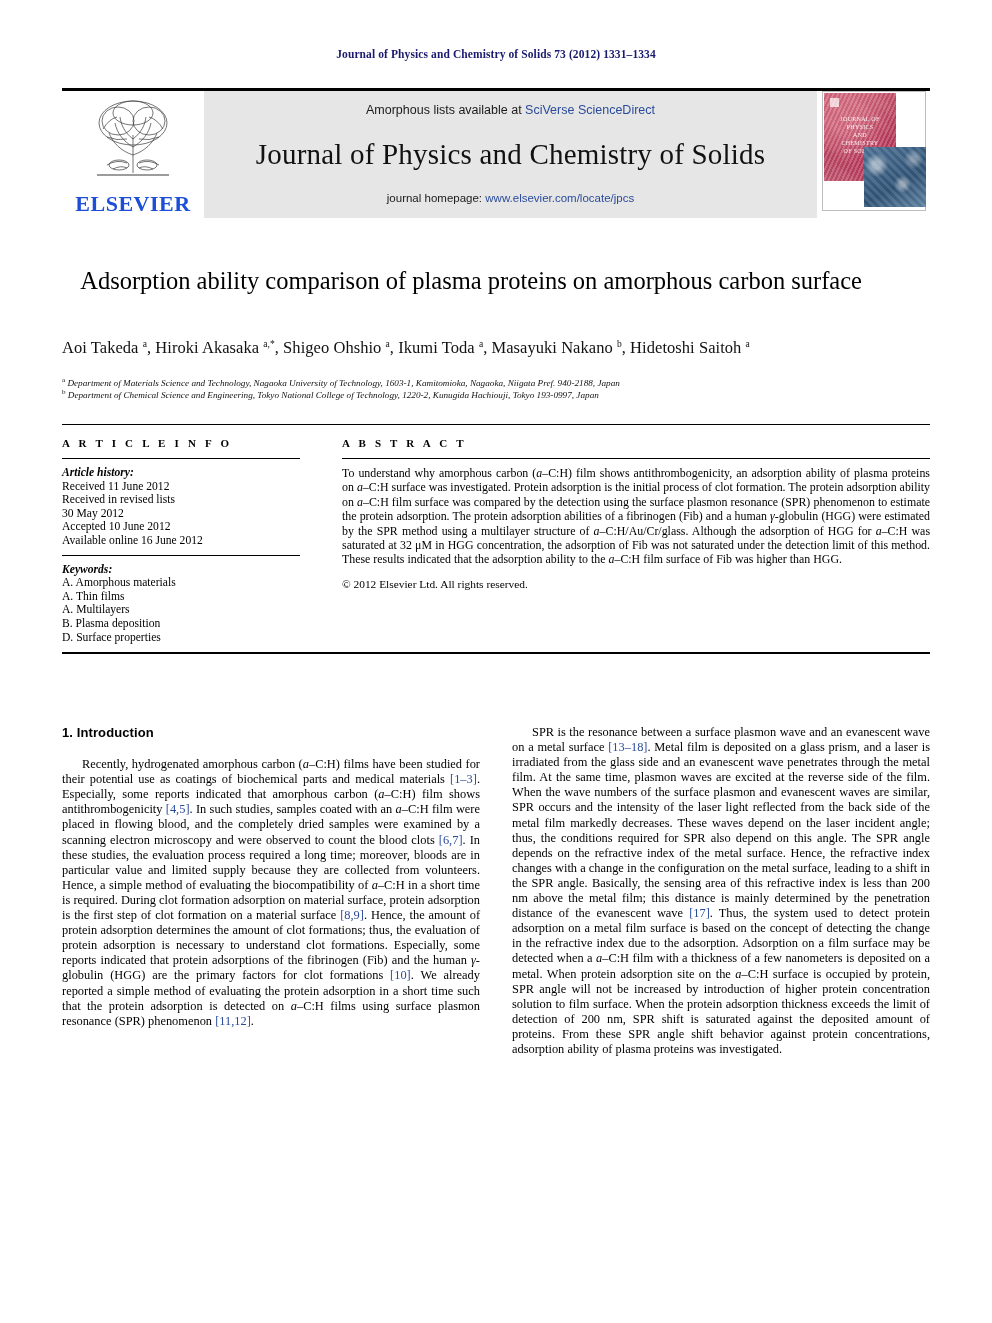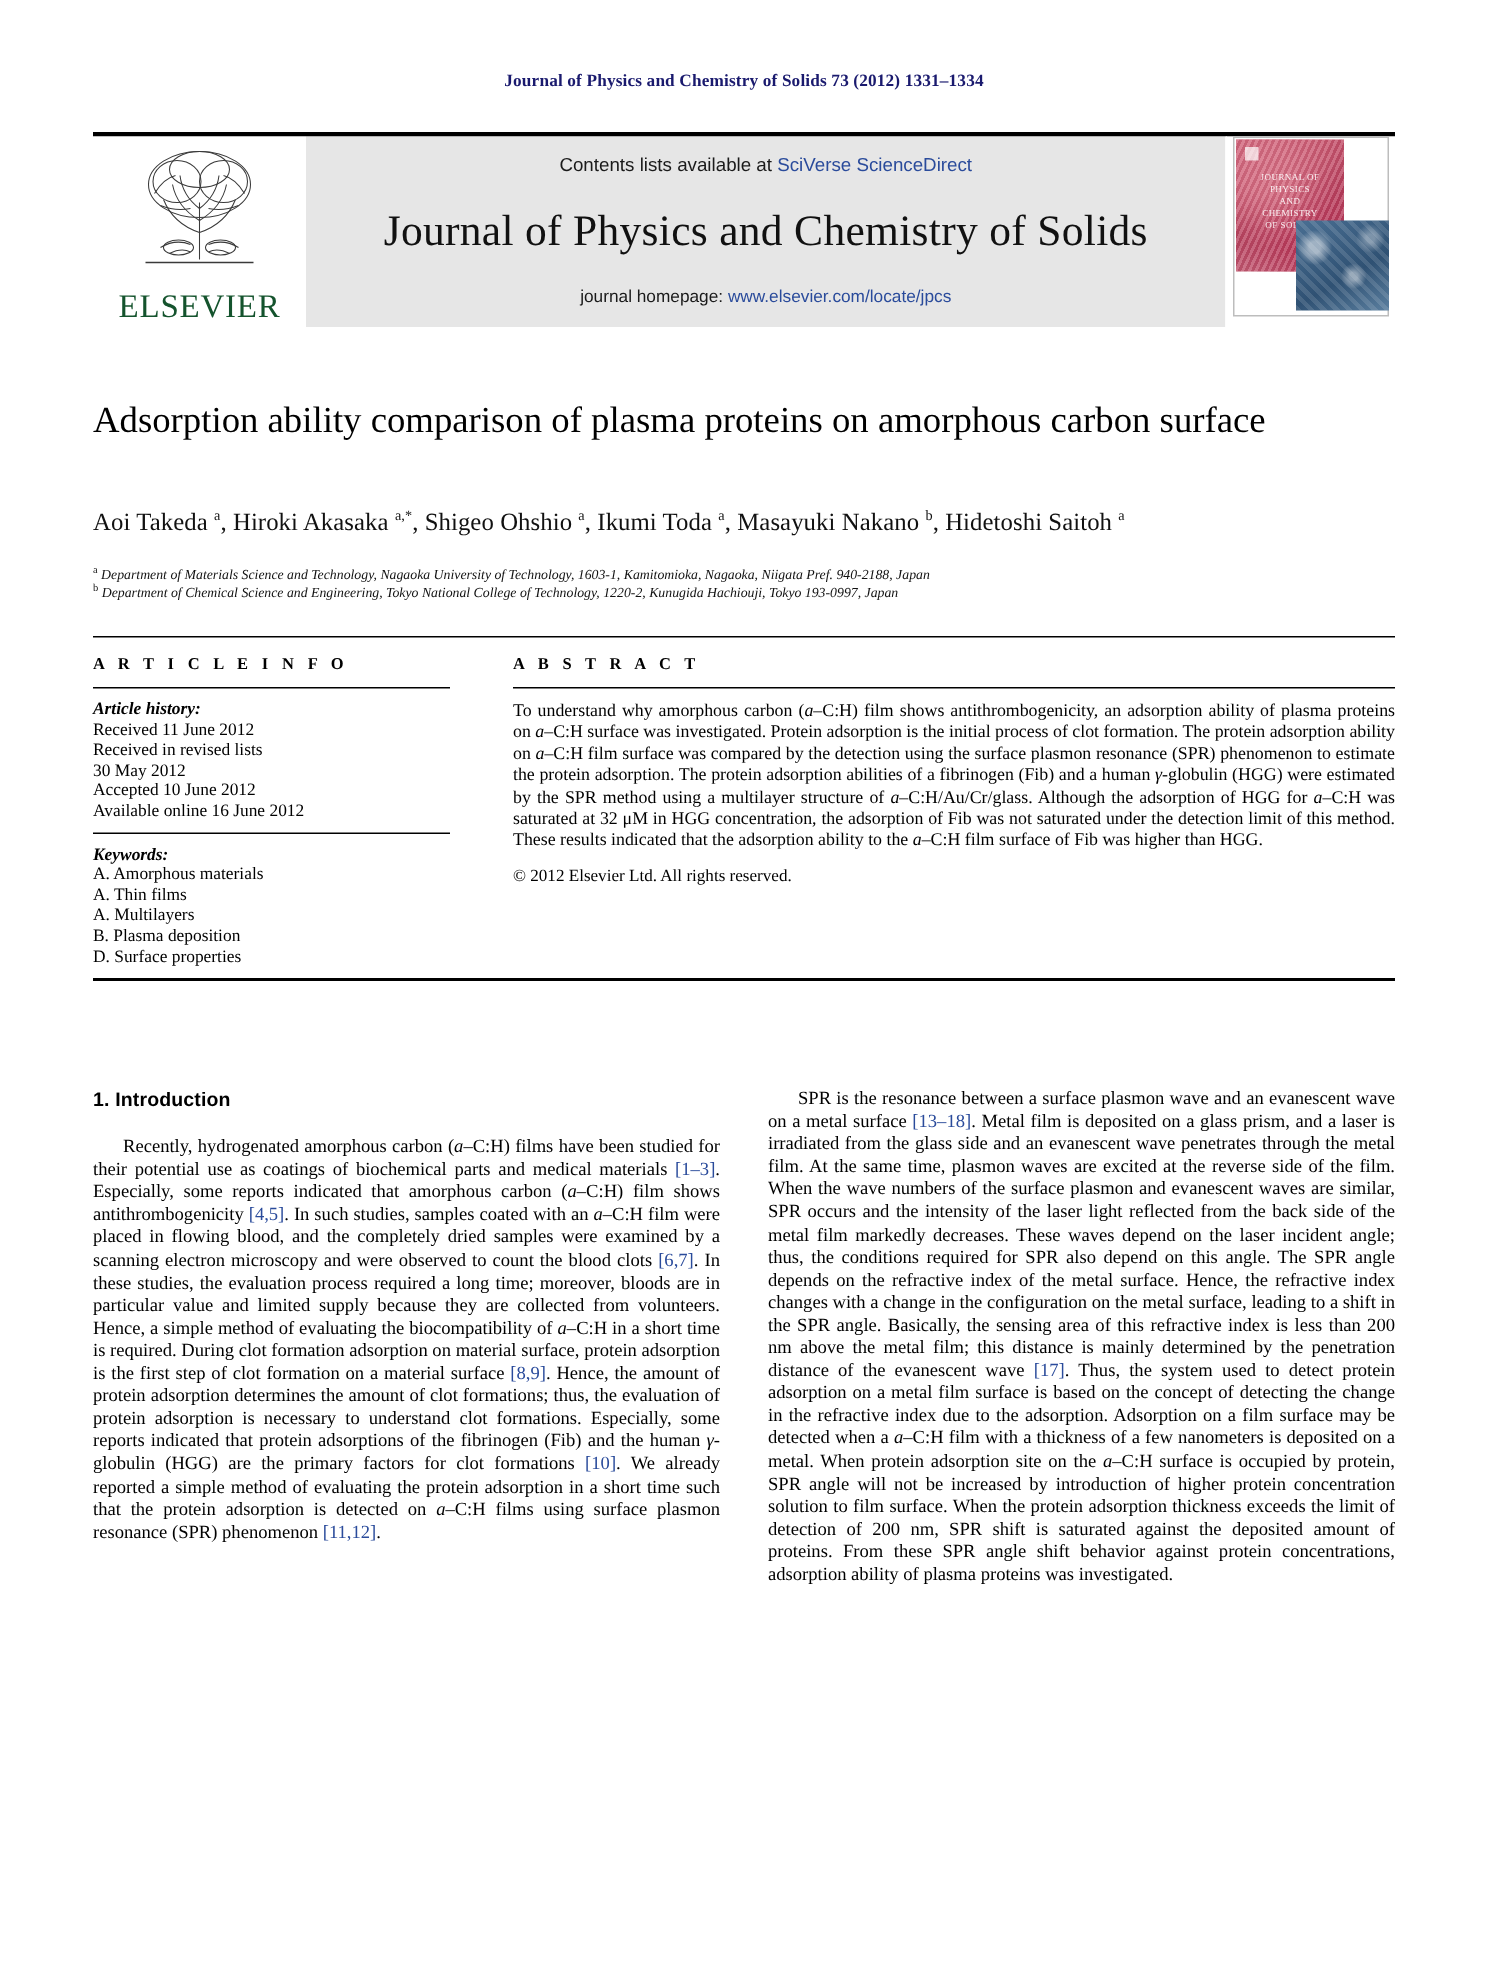--- a/index.html
+++ b/index.html
@@ -62,22 +62,22 @@
     justify-content: flex-end;
     padding-bottom: 2px;
     box-sizing: border-box;
   }
   .tree-svg { position: absolute; top: 4px; left: 50%; transform: translateX(-50%); }
   .elsevier-word {
     position: relative;
     font-family: "Liberation Serif", serif;
     font-size: 22px;
     letter-spacing: 0.5px;
-    color: #14532d;
-    font-weight: normal;
+    color: #1d4ed8;
+    font-weight: bold;
     line-height: 1;
     padding-bottom: 1px;
   }
 
   .sd-block {
     flex: 1 1 auto;
     background: #e6e6e6;
     position: relative;
     display: flex;
     flex-direction: column;
@@ -166,20 +166,21 @@
   
   .title {
     position: absolute;
     left: 62px;
     top: 265px;
     width: 800px;
     font-family: "Liberation Serif", serif;
     font-size: 24.5px;
     line-height: 31px;
     color: #000;
+    text-align: right;
   }
   .authors {
     position: absolute;
     left: 62px;
     top: 338px;
     width: 880px;
     font-family: "Liberation Serif", serif;
     font-size: 16.5px;
     color: #111;
     letter-spacing: 0.05px;
@@ -355,21 +356,21 @@
             <ellipse cx="46" cy="70" rx="10" ry="5"></ellipse>
             <ellipse cx="74" cy="70" rx="10" ry="5"></ellipse>
           </g>
           <line x1="24" y1="80" x2="96" y2="80" stroke="#3a3a3a" stroke-width="1.1"></line>
         </svg>
         <div class="elsevier-word">ELSEVIER</div>
       </div>
 
       <div class="sd-block">
         <div class="contents-line">
-          <span>Contents lists available at </span><span class="sd-link">SciVerse ScienceDirect</span>
+          <span>Amorphous lists available at </span><span class="sd-link">SciVerse ScienceDirect</span>
         </div>
         <div class="journal-title">Journal of Physics and Chemistry of Solids</div>
         <div class="homepage-line">
           <span>journal homepage: </span><span class="hp-link">www.elsevier.com/locate/jpcs</span>
         </div>
       </div>
 
       <div class="cover-block">
         <div class="cover-frame"></div>
         <div class="cover-img">

